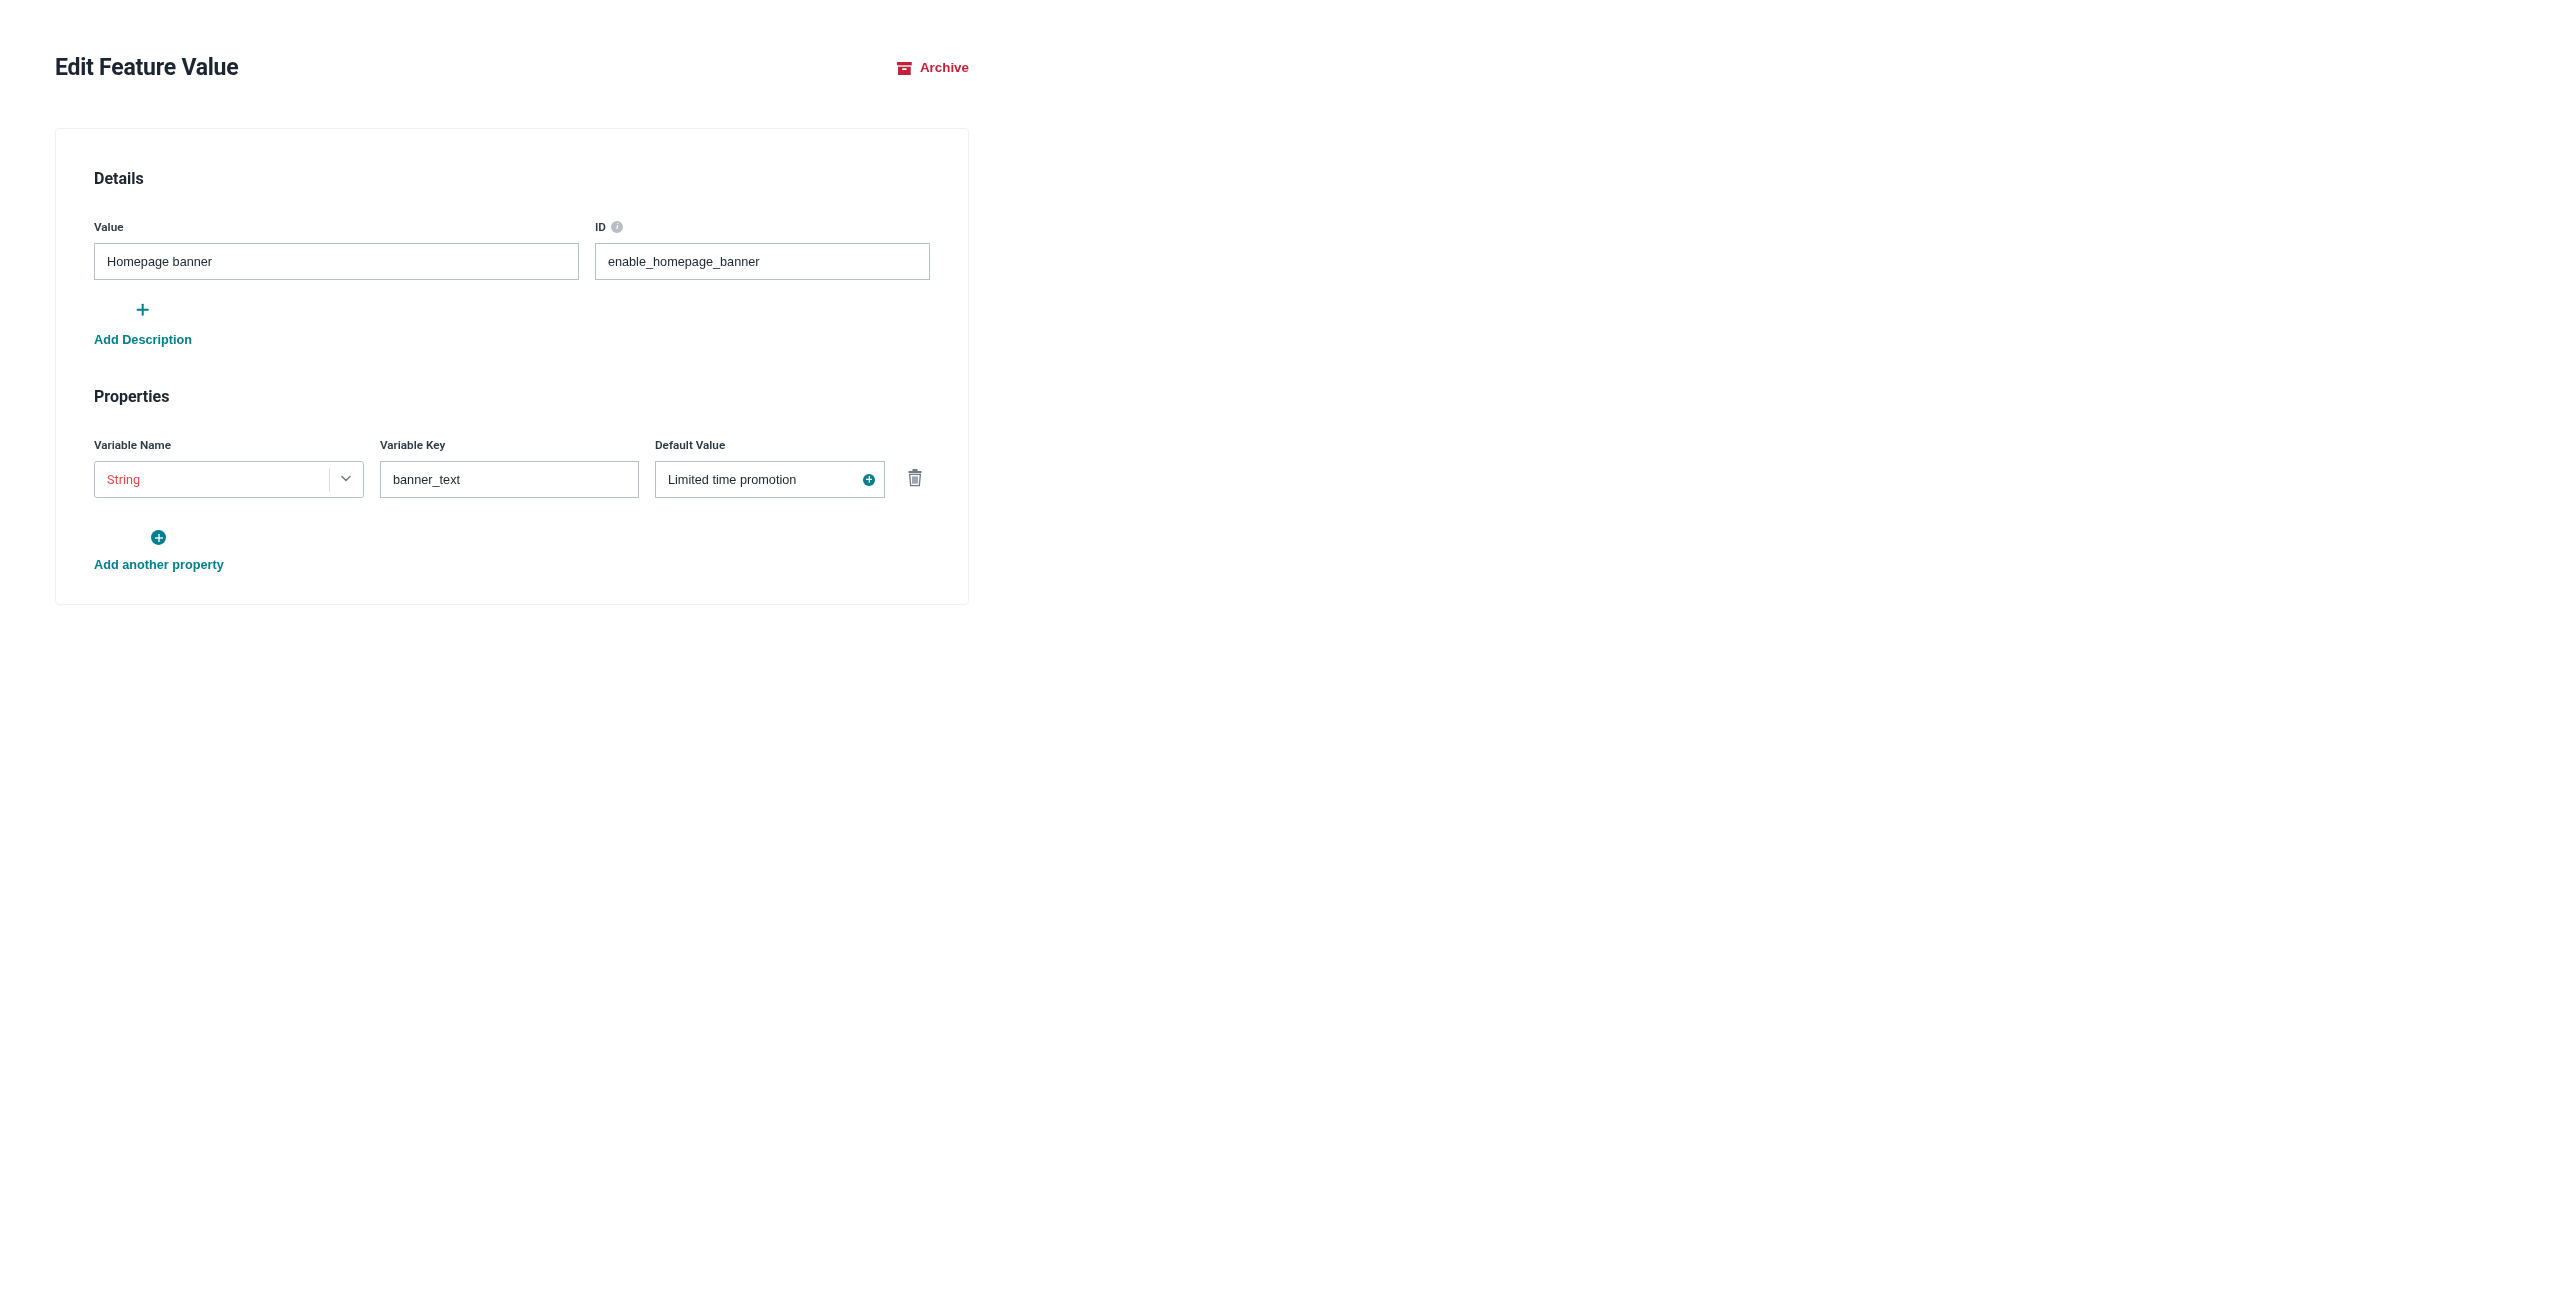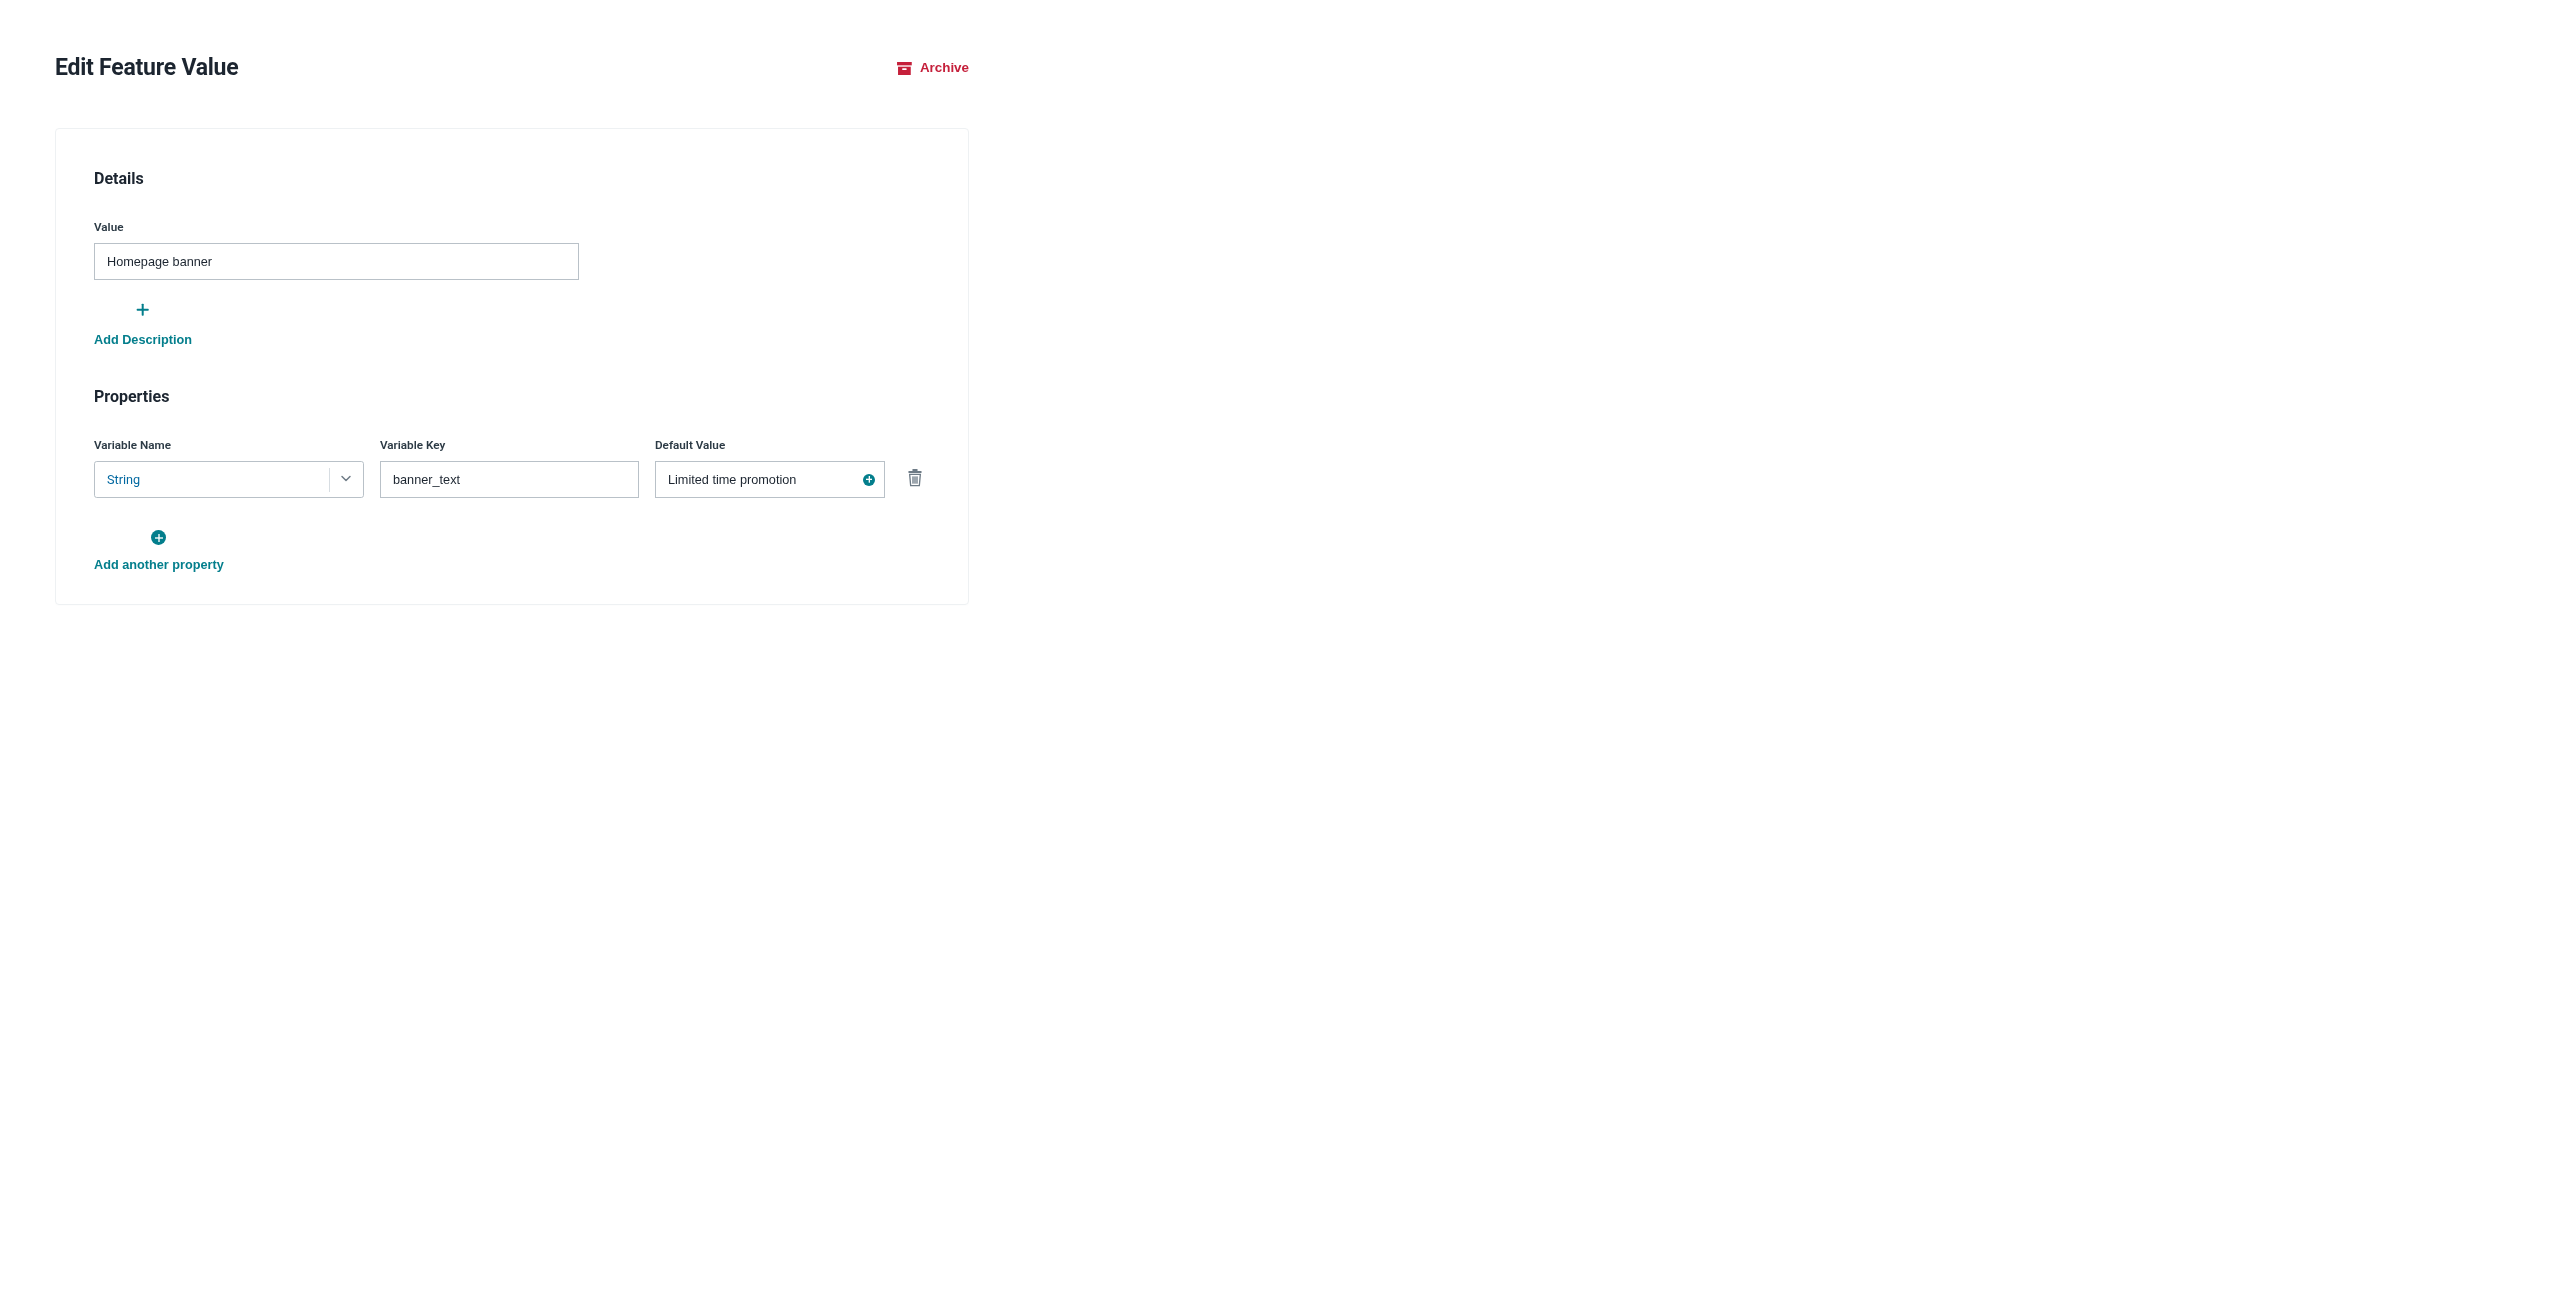--- a/index.html
+++ b/index.html
@@ -110,21 +110,21 @@
   .select-wrap {
     position: relative;
     height: 37px;
     border: 0.7px solid #b9c1c8;
     border-radius: 2.7px;
     background: #fff;
     display: flex;
     align-items: center;
     padding: 0 38px 0 12px;
     font-size: 12.7px;
-    color: #0369a1;
+    color: #ef4444;
     cursor: pointer;
   }
   .select-sep {
     position: absolute;
     right: 33px;
     top: 5.4px;
     bottom: 5.4px;
     width: 0.7px;
     background: #d7dde2;
   }
@@ -209,20 +209,27 @@
   </div>
 
   <div class="card">
 
     <h2 class="section-title">Details</h2>
 
     <div class="details-row">
       <div class="field field-name">
         <label class="field-label">Value</label>
         <input class="input" type="text" value="Homepage banner" style="">
+      </div>
+      <div class="field field-id">
+        <label class="field-label">
+          <span>ID</span>
+          <span class="info-icon">i</span>
+        </label>
+        <input class="input" type="text" value="enable_homepage_banner" style="">
       </div>
     </div>
 
     <button class="text-action add-desc">
       <span>
         <svg width="13.4" height="13.4" viewBox="0 0 20 20">
           <rect x="8.5" y="1" width="3" height="18" rx="1" fill="#037e8c"></rect>
           <rect x="1" y="8.5" width="18" height="3" rx="1" fill="#037e8c"></rect>
         </svg>
       </span>

